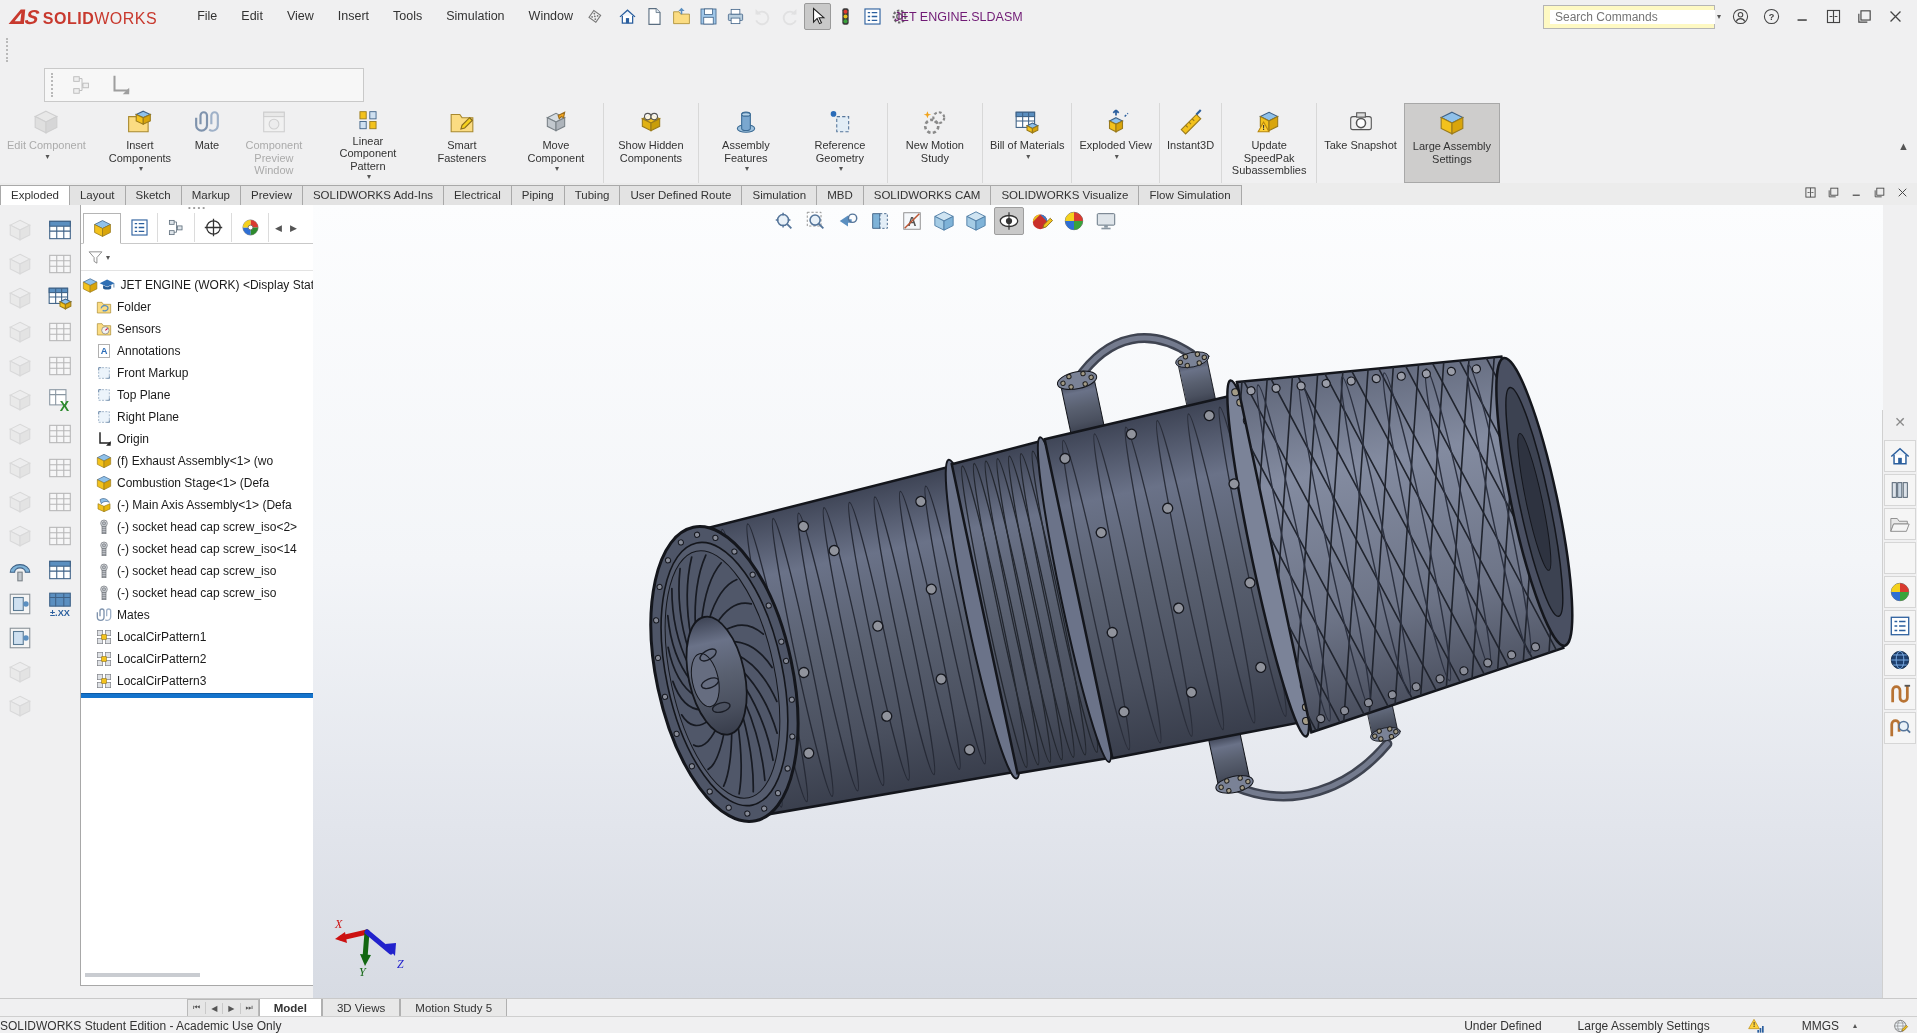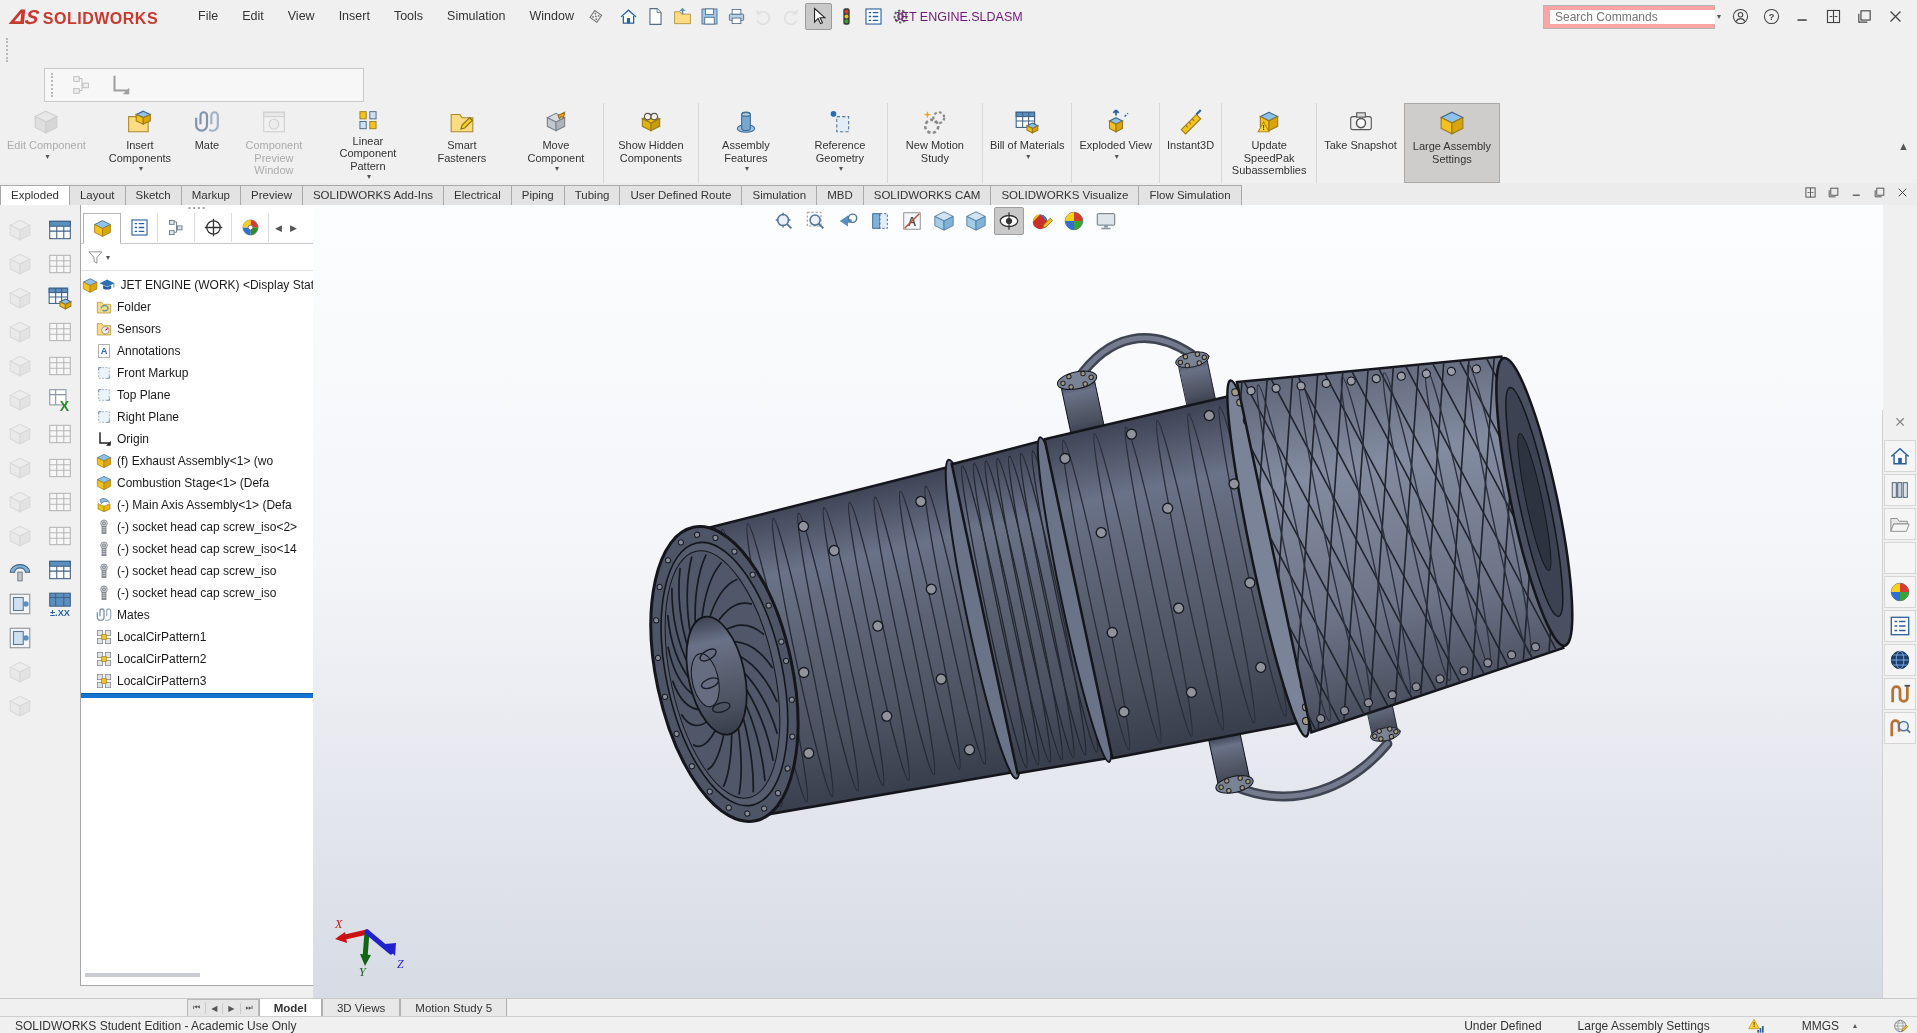--- a/index.html
+++ b/index.html
@@ -6,29 +6,29 @@
   #app{position:relative;width:1917px;height:1033px;overflow:hidden;background:#f0f0f1;font-size:12px;color:#222}
   .abs{position:absolute}
   svg.ic{display:block}
   .dis{filter:grayscale(1) opacity(.42)}
   .caret{font-size:8px;color:#555;margin-left:2px}
   
   #menubar{left:0;top:0;width:100%;height:33px;background:#f0f0f1;display:flex;align-items:center;border-bottom:1px solid #e3e3e3}
   #logo{display:flex;align-items:baseline;margin-left:10px;cursor:default}
   #logo .mark{font-style:italic;font-weight:bold;font-size:20px;color:#c8392e;margin-right:4px;transform:skewX(-12deg)}
   #logo .word{font-size:16px;font-weight:bold;color:#c8392e;letter-spacing:.5px}
-  #logo .word .lite{font-weight:bold}
+  #logo .word .lite{font-weight:normal}
   #menus{display:flex;margin-left:28px}
   .menu-item{padding:14px 12px;font-size:12.5px;line-height:33px;color:#333}
   #qa{display:flex;align-items:center;margin-left:14px}
   .qa-btn{display:flex;align-items:center;padding:3px 3px;margin:0 1px;border-radius:2px}
   .qa-btn.pressed{background:#c9c9c9;border:1px solid #9a9a9a}
   #doc-title{position:absolute;left:0;right:0;text-align:center;font-size:12.5px;color:#701a75;pointer-events:none}
   #titlebar-right{position:absolute;right:6px;top:0;height:33px;display:flex;align-items:center}
-  #search-box{display:flex;align-items:center;width:170px;height:22px;background:#fca5a5;border:1px solid #b5b5b5;margin-right:10px}
+  #search-box{display:flex;align-items:center;width:170px;height:22px;background:#fef9c3;border:1px solid #b5b5b5;margin-right:10px}
   #search-box input{border:0;outline:0;flex:1;font-size:12px;padding:0 5px;font-family:"Liberation Sans",sans-serif;color:#555}
   .tb-btn{padding:2px 7px;display:flex;align-items:center}
   
   #toolbar2{left:0;top:33px;width:100%;height:33px;background:#f0f0f1;display:flex;align-items:center;border-bottom:1px solid #e6e6e6}
   .drag-dots{width:4px;height:24px;margin:0 6px 0 6px;border-left:2px dotted #b9b9b9}
   
   #row3{left:0;top:66px;width:100%;height:37px;background:#f0f0f1}
   #macro-box{position:absolute;left:44px;top:2px;width:318px;height:32px;background:#f7f7f7;border:1px solid #c9c9c9;display:flex;align-items:center}
   
   #ribbon{left:0;top:103px;width:100%;height:80px;background:#f0f0f1;display:flex;align-items:stretch;border-bottom:1px solid #d4d4d4}
@@ -78,21 +78,21 @@
   #task-close{margin:4px 0 10px;color:#8a8a8a;font-size:14px}
   .task-btn{width:30px;height:30px;display:flex;align-items:center;justify-content:center;border:1px solid #d6d6d6;background:#f5f5f5;margin-bottom:2px}
   
   #doctabs{left:0;top:998px;width:100%;height:18px;background:#f0f0f1;border-top:1px solid #c9c9c9;display:flex;align-items:stretch}
   #tab-nav{display:flex;align-items:center;margin-left:187px;border:1px solid #b9b9b9;background:#e6e6e6}
   #tab-nav span{font-size:8px;color:#555;padding:1px 5px;border-right:1px solid #c9c9c9}
   .doctab{font-size:11.5px;padding:1px 14px 0;border:1px solid #b0b0b0;border-top:none;background:#e8e8e8;color:#333;display:flex;align-items:center}
   .doctab.active{background:#fff;font-weight:bold}
   
   #statusbar{left:0;top:1016px;width:100%;height:17px;background:#f0f0f1;border-top:1px solid #cfcfcf;display:flex;align-items:center;font-size:12px;color:#333}
-  #status-left{margin-left:15px}
+  #status-left{margin-left:0}
   #status-right{position:absolute;right:8px;display:flex;align-items:center;gap:36px}
   #units-box{display:flex;align-items:center;gap:14px}
 </style>
 </head>
 <body>
 
 <svg width="0" height="0" style="position:absolute">
 <defs>
 <symbol id="sy-cube" viewBox="0 0 24 24">
         <path fill="#8fc1ea" stroke="#3f6287" d="M12 2 22 7 12 12 2 7Z"></path>

